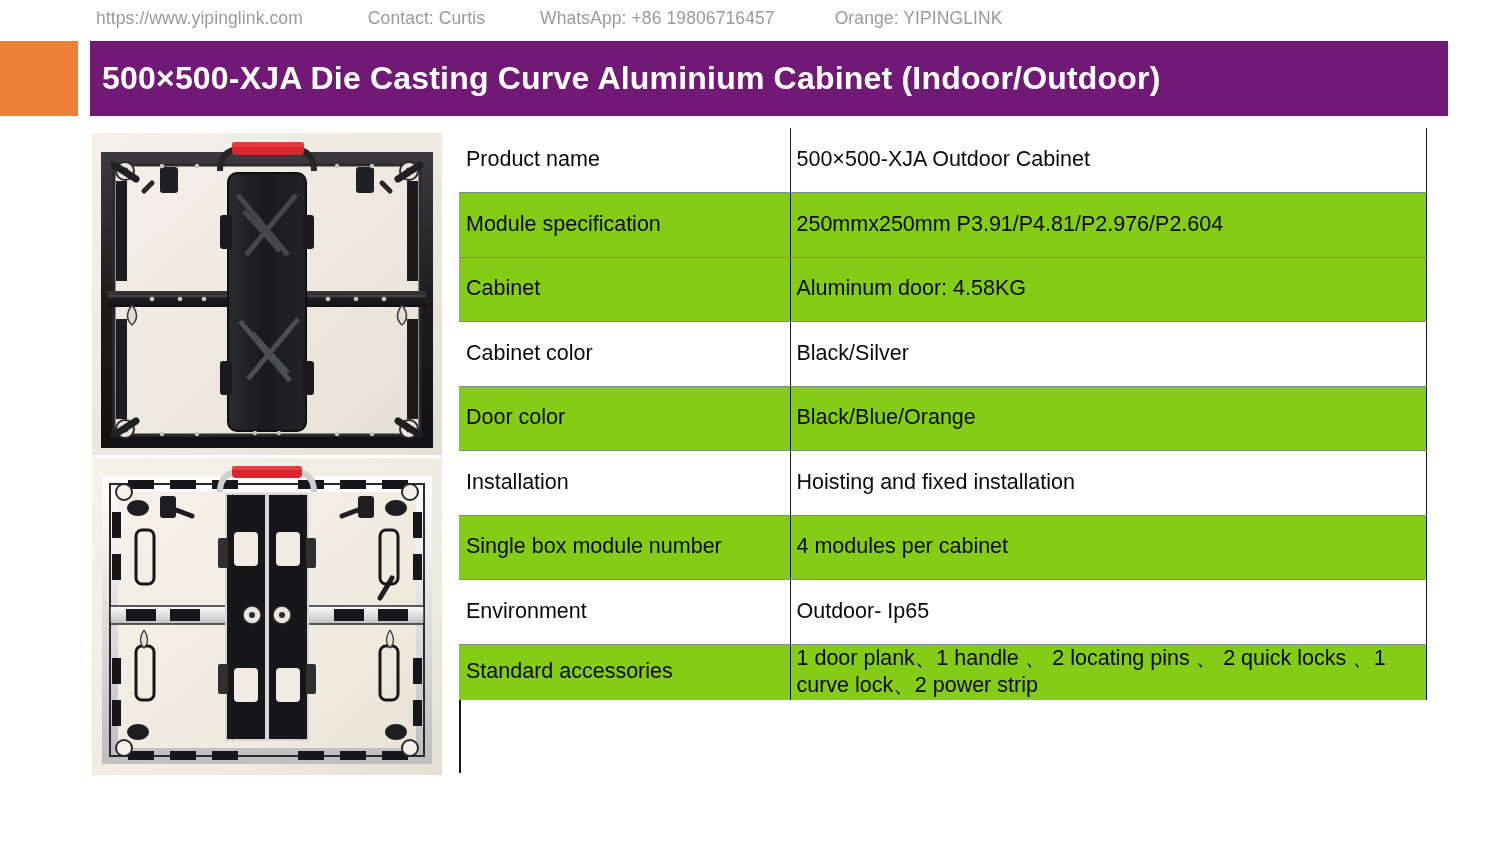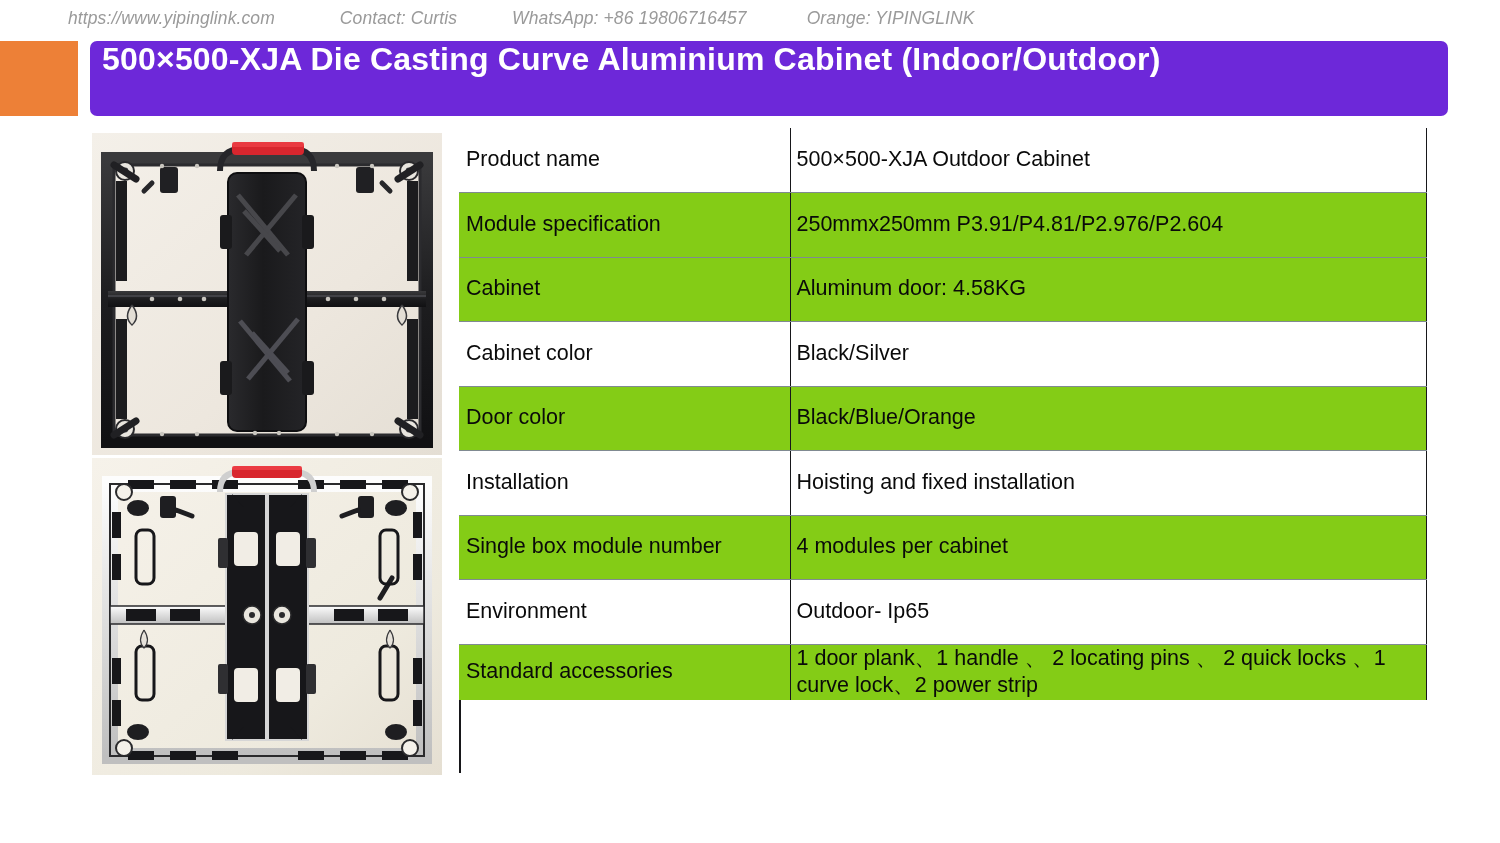--- a/index.html
+++ b/index.html
@@ -19,23 +19,22 @@
     background: #ffffff;
   }
 
   
   .topbar {
     position: absolute;
     left: 0; top: 0;
     width: 1305px; height: 36px;
     display: flex;
     align-items: center;
-    padding-left: 68px;
+    padding-left: 96px;
     white-space: nowrap;
-    font-style: italic;
   }
   .topbar-item {
     color: #9a9a9a;
     font-size: 17.5px;
     font-family: "Liberation Sans", sans-serif;
     letter-spacing: 0.1px;
   }
   .topbar-gap-1 { width: 65px; }
   .topbar-gap-2 { width: 55px; }
   .topbar-gap-3 { width: 60px; }
@@ -44,24 +43,23 @@
   .orange-block {
     position: absolute;
     left: 0; top: 41px;
     width: 78px; height: 75px;
     background: #ED8037;
   }
   .title-banner {
     position: absolute;
     left: 90px; top: 41px;
     width: 1358px; height: 75px;
-    background: #6d28d9;
+    background: #701a75;
     display: flex;
-    align-items: flex-start;
-    border-radius: 7px;
+    align-items: center;
   }
   .title-text {
     color: #ffffff;
     font-size: 32px;
     font-weight: bold;
     font-family: "Liberation Sans", sans-serif;
     padding-left: 12px;
     letter-spacing: 0.2px;
     white-space: nowrap;
   }

